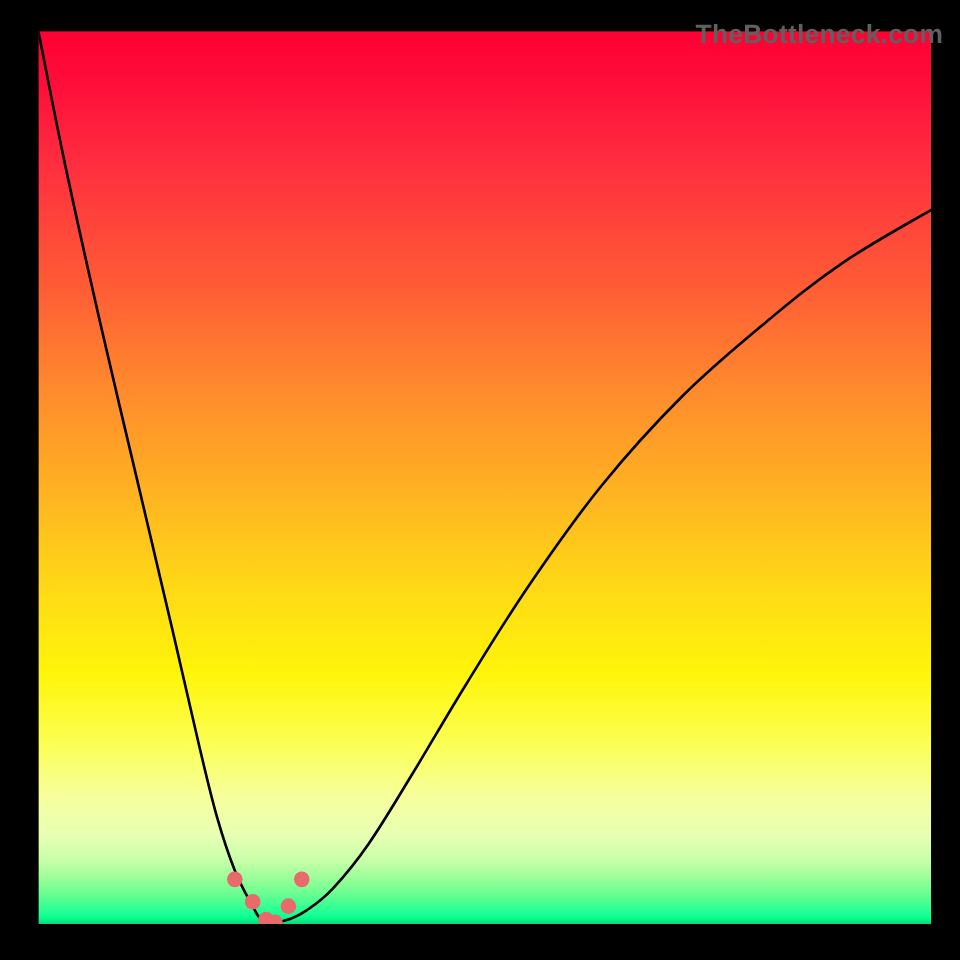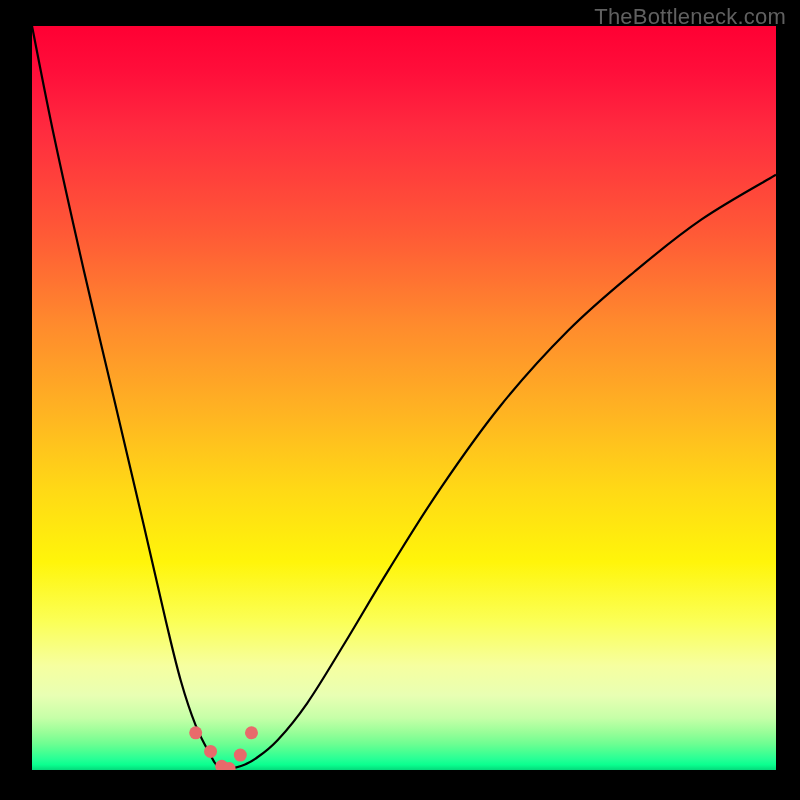--- a/index.html
+++ b/index.html
@@ -45,25 +45,25 @@
         #97fe98 95%,
         #6dfe92 96.5%,
         #4aff92 97.5%,
         #28ff96 98.5%,
         #0aff8f 99.3%,
         #04d97b 100%
       );
   }
   .attribution {
     position: absolute;
-    top: 4px;
+    top: 16px;
     right: 14px;
     color: #606060;
     font-size: 22px;
-    font-weight: 400;
+    font-weight: 700;
     letter-spacing: 0.2px;
   }
   svg.curve, svg.dots {
     position: absolute;
     left: 0; top: 0;
     width: 744px; height: 744px;
     overflow: visible;
   }
   svg.curve path {
     fill: none;

